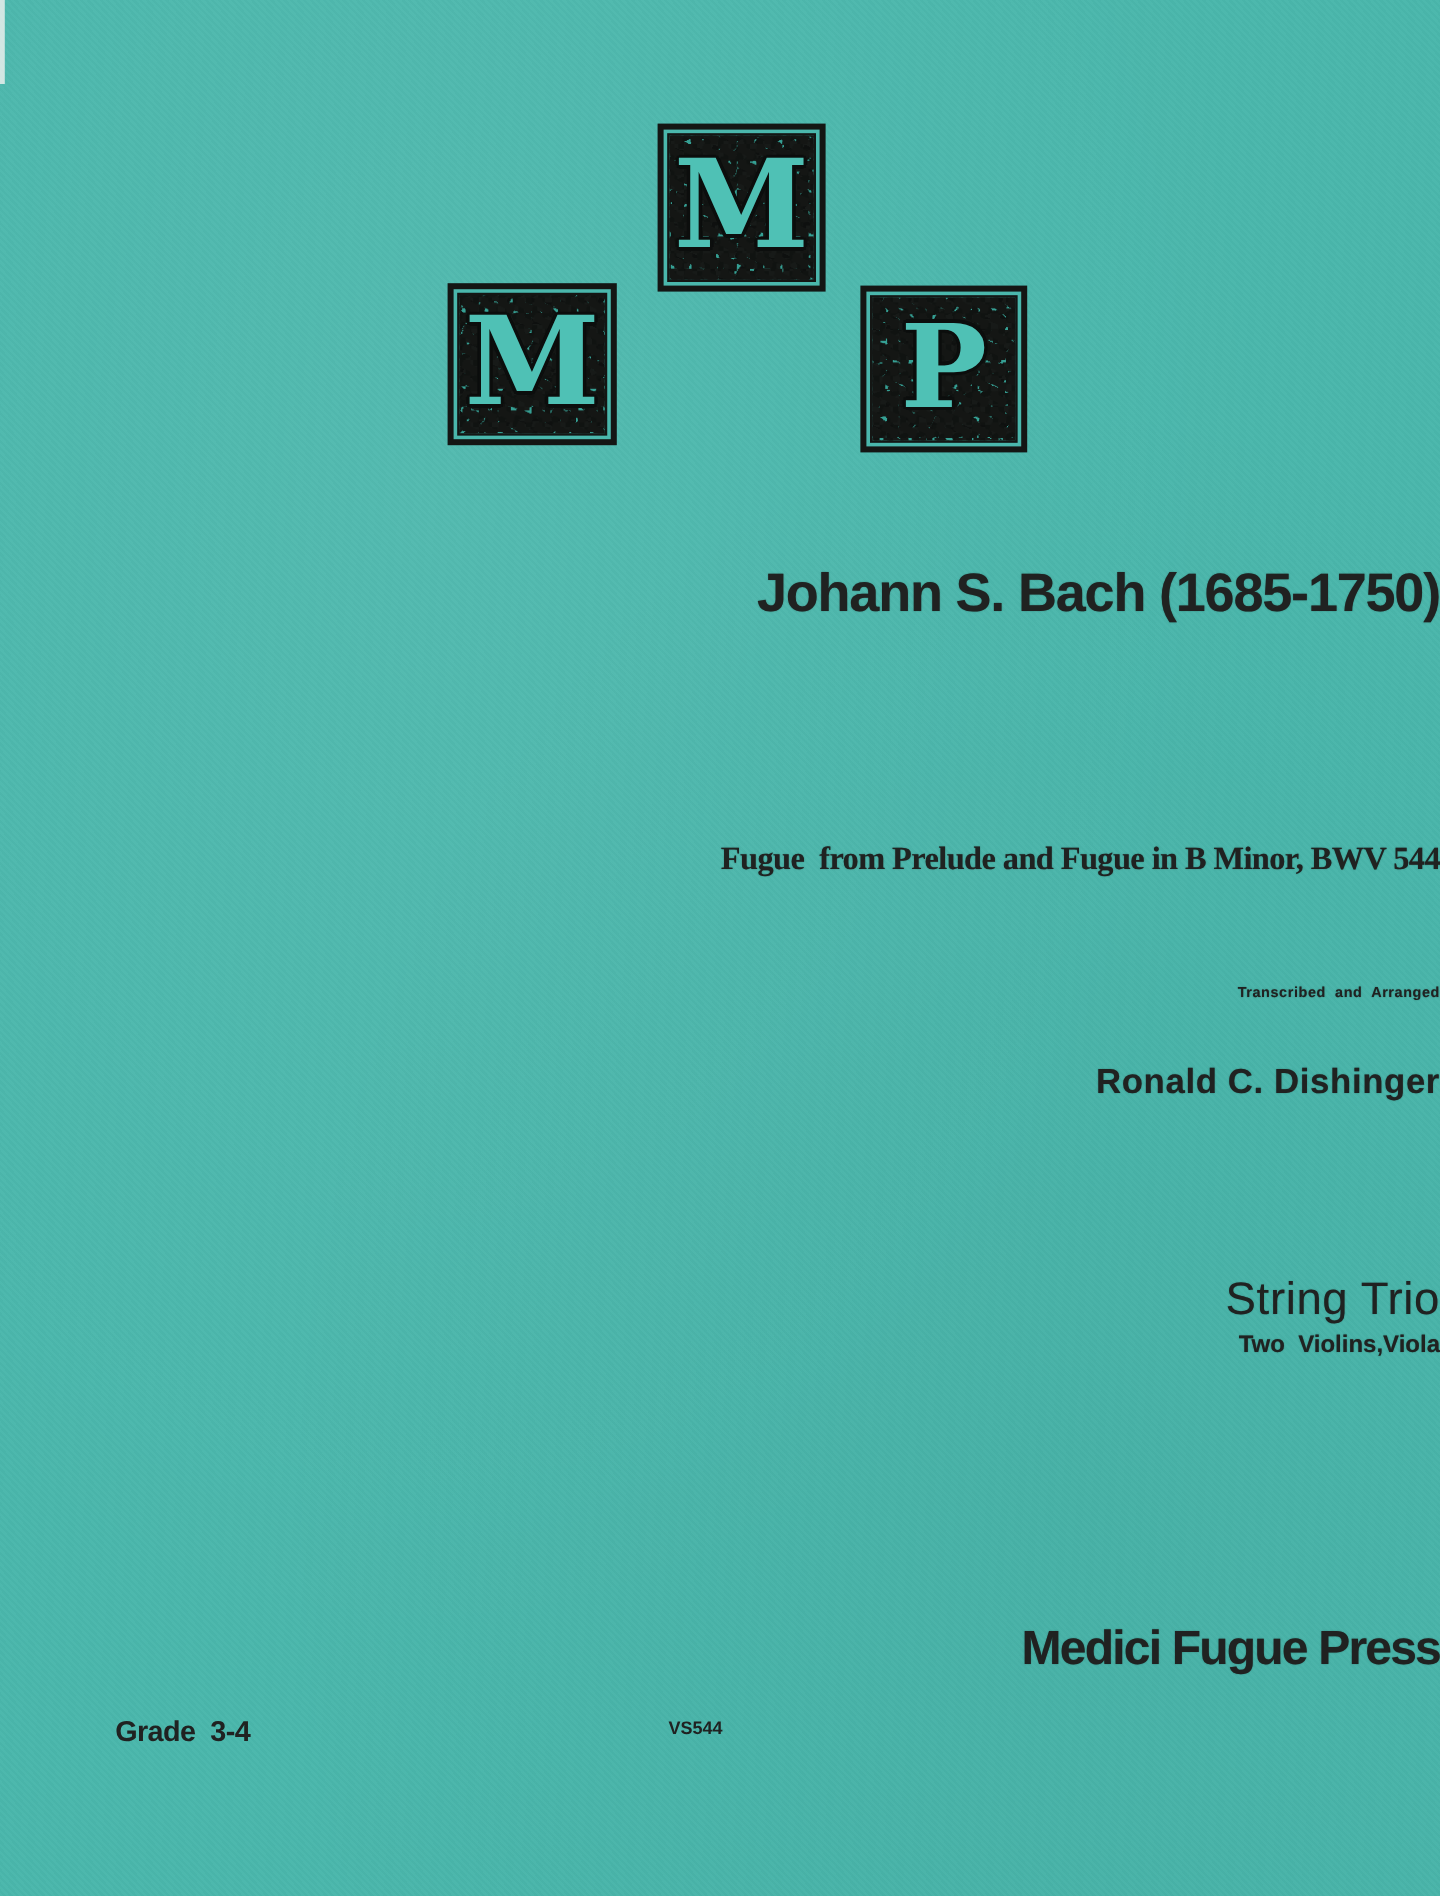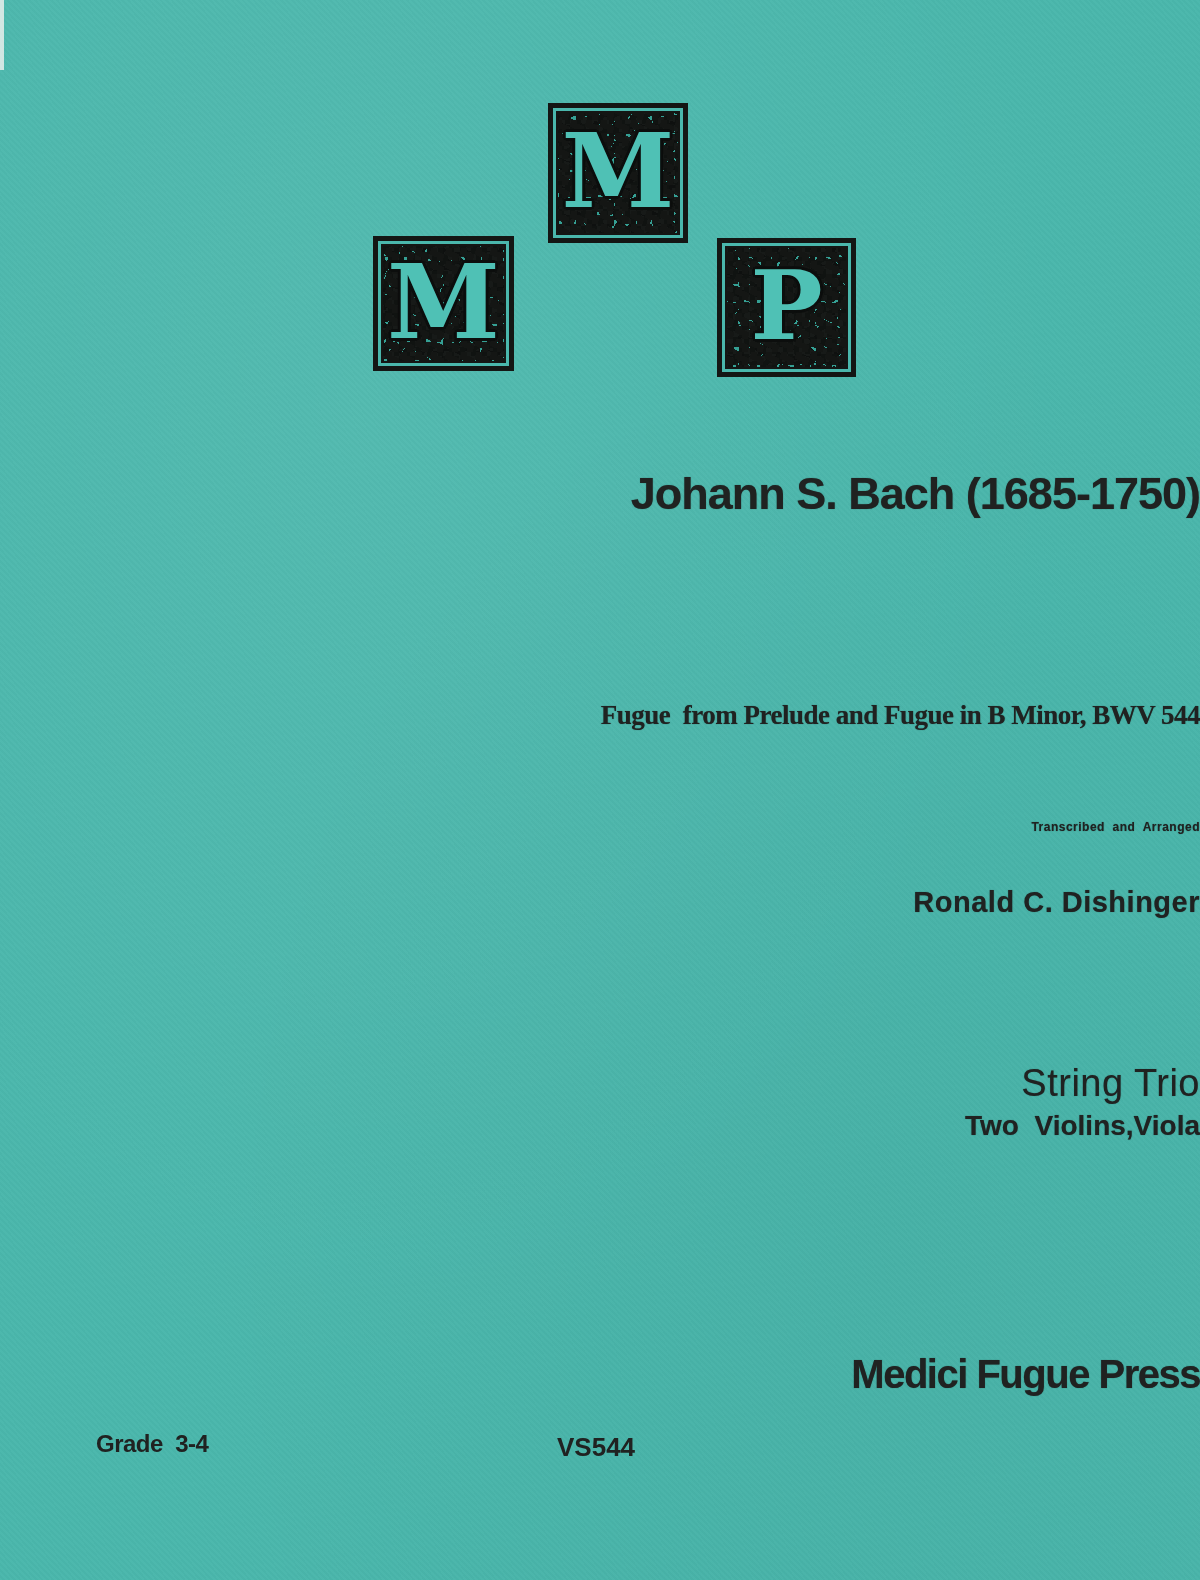--- a/index.html
+++ b/index.html
@@ -97,41 +97,41 @@
   .credit-1 { top: 820px; font-size: 12px; letter-spacing: 0.5px; }
   .credit-2 { top: 845px; font-size: 21px; }
   .credit-3 { top: 866px; font-size: 29px; letter-spacing: 0.5px; margin-top: 20px; }
   .ensemble-type {
     top: 1062px;
     font-size: 38px;
     font-weight: normal;
     letter-spacing: 0.5px;
     text-shadow: 0 0 1px rgba(20,30,28,0.4);
   }
-  .ensemble-instr { top: 1110px; font-size: 28px; }
+  .ensemble-instr { top: 1110px; font-size: 20px; }
   .publisher {
     top: 1352px;
     font-size: 40px;
     letter-spacing: -1.5px;
   }
   .grade {
     position: absolute;
     left: 96px;
     top: 1430px;
     font-size: 24px;
     font-weight: bold;
     white-space: pre;
     letter-spacing: -0.5px;
     color: #202221;
   }
   .catalog {
     position: absolute;
     left: 557px;
     top: 1432px;
-    font-size: 26px;
+    font-size: 15px;
     font-weight: bold;
     white-space: pre;
     color: #202221;
   }
 </style>
 </head>
 <body>
 
 <div class="page">
 

